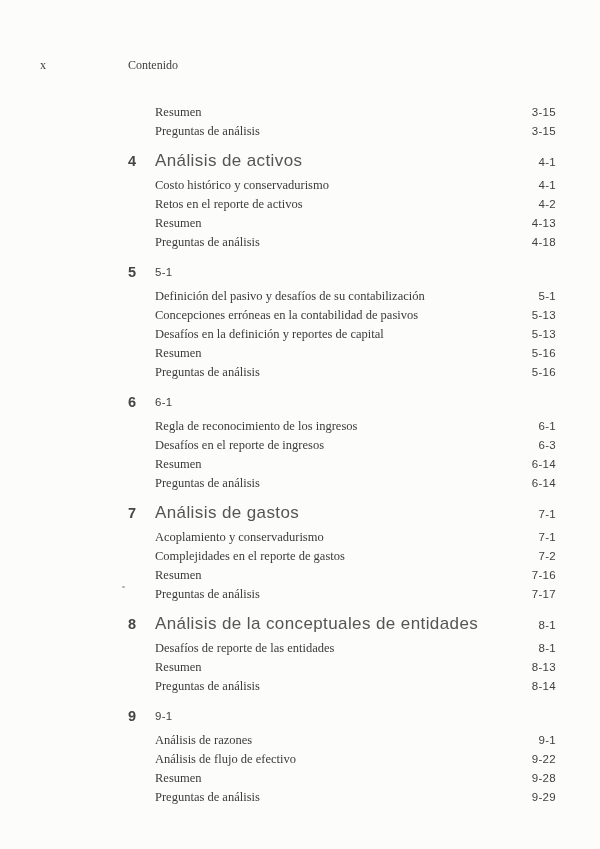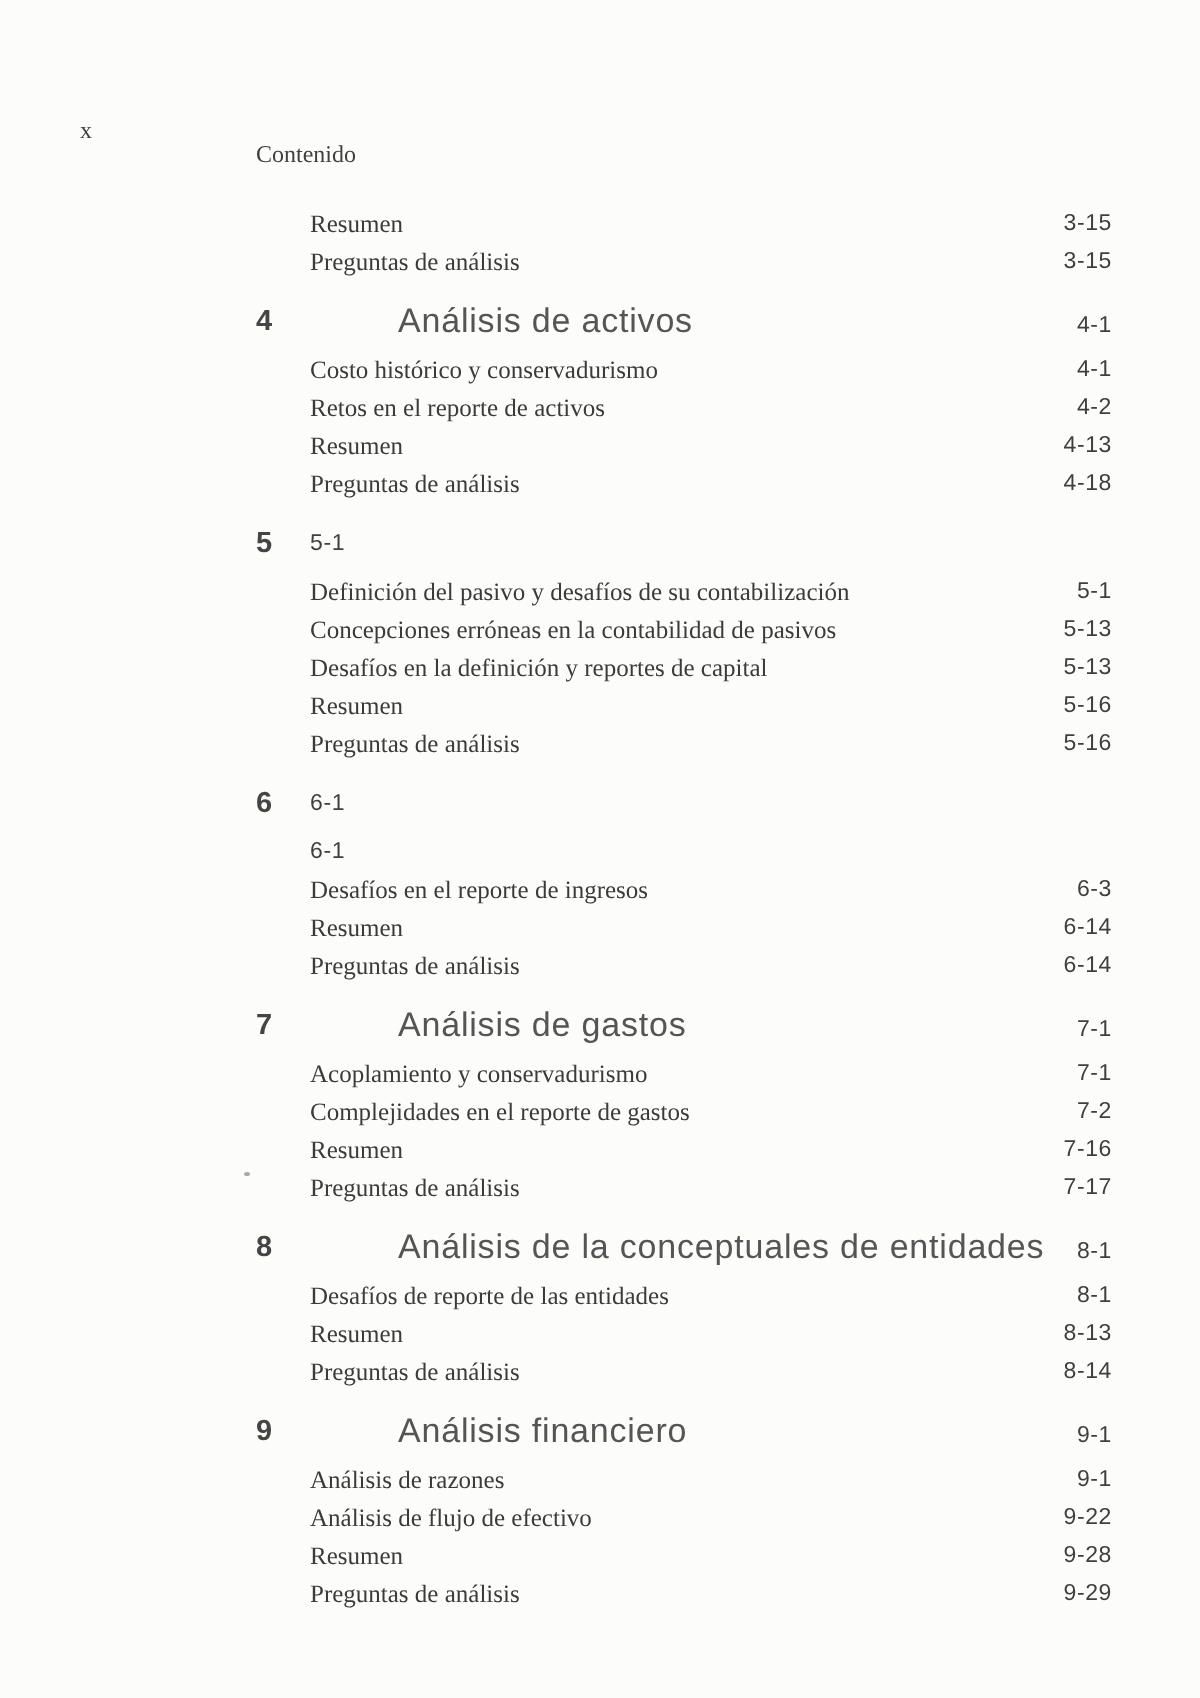--- a/index.html
+++ b/index.html
@@ -26,21 +26,21 @@
     color: #3f3f3f;
   }
   .folio {
     position: absolute;
     left: 40px;
     top: 0;
   }
   .running-title {
     position: absolute;
     left: 128px;
-    top: 12px;
+    top: 0;
   }
   .toc {
     position: absolute;
     top: 103px;
     left: 155px;
     right: 44px;
   }
   .row {
     display: flex;
     justify-content: space-between;
@@ -81,21 +81,20 @@
     font-weight: bold;
     font-size: 14.5px;
     color: #454545;
   }
   .chapter-title {
     font-family: "Liberation Sans", sans-serif;
     font-size: 17px;
     color: #555555;
     letter-spacing: 0.4px;
     white-space: nowrap;
-    margin-left: 44px;
   }
   .speck {
     position: absolute;
     left: 122px;
     top: 586px;
     width: 3px;
     height: 2px;
     background: #a9a9a5;
     border-radius: 50%;
   }
@@ -171,20 +170,21 @@
         <span class="page-num">5-16</span>
       </div>
     </div>
 
     <div class="chapter">
       <div class="chapter-heading">
         <span class="chapter-number">6</span>
         <span class="page-num">6-1</span>
       </div>
       <div class="row">
+        <span class="entry-label">Regla de reconocimiento de los ingresos</span>
         <span class="page-num">6-1</span>
       </div>
       <div class="row">
         <span class="entry-label">Desafíos en el reporte de ingresos</span>
         <span class="page-num">6-3</span>
       </div>
       <div class="row">
         <span class="entry-label">Resumen</span>
         <span class="page-num">6-14</span>
       </div>
@@ -234,21 +234,20 @@
       </div>
       <div class="row">
         <span class="entry-label">Preguntas de análisis</span>
         <span class="page-num">8-14</span>
       </div>
     </div>
 
     <div class="chapter">
       <div class="chapter-heading">
         <span class="chapter-number">9</span>
-        <span class="chapter-title">Análisis financiero</span>
         <span class="page-num">9-1</span>
       </div>
       <div class="row">
         <span class="entry-label">Análisis de razones</span>
         <span class="page-num">9-1</span>
       </div>
       <div class="row">
         <span class="entry-label">Análisis de flujo de efectivo</span>
         <span class="page-num">9-22</span>
       </div>

